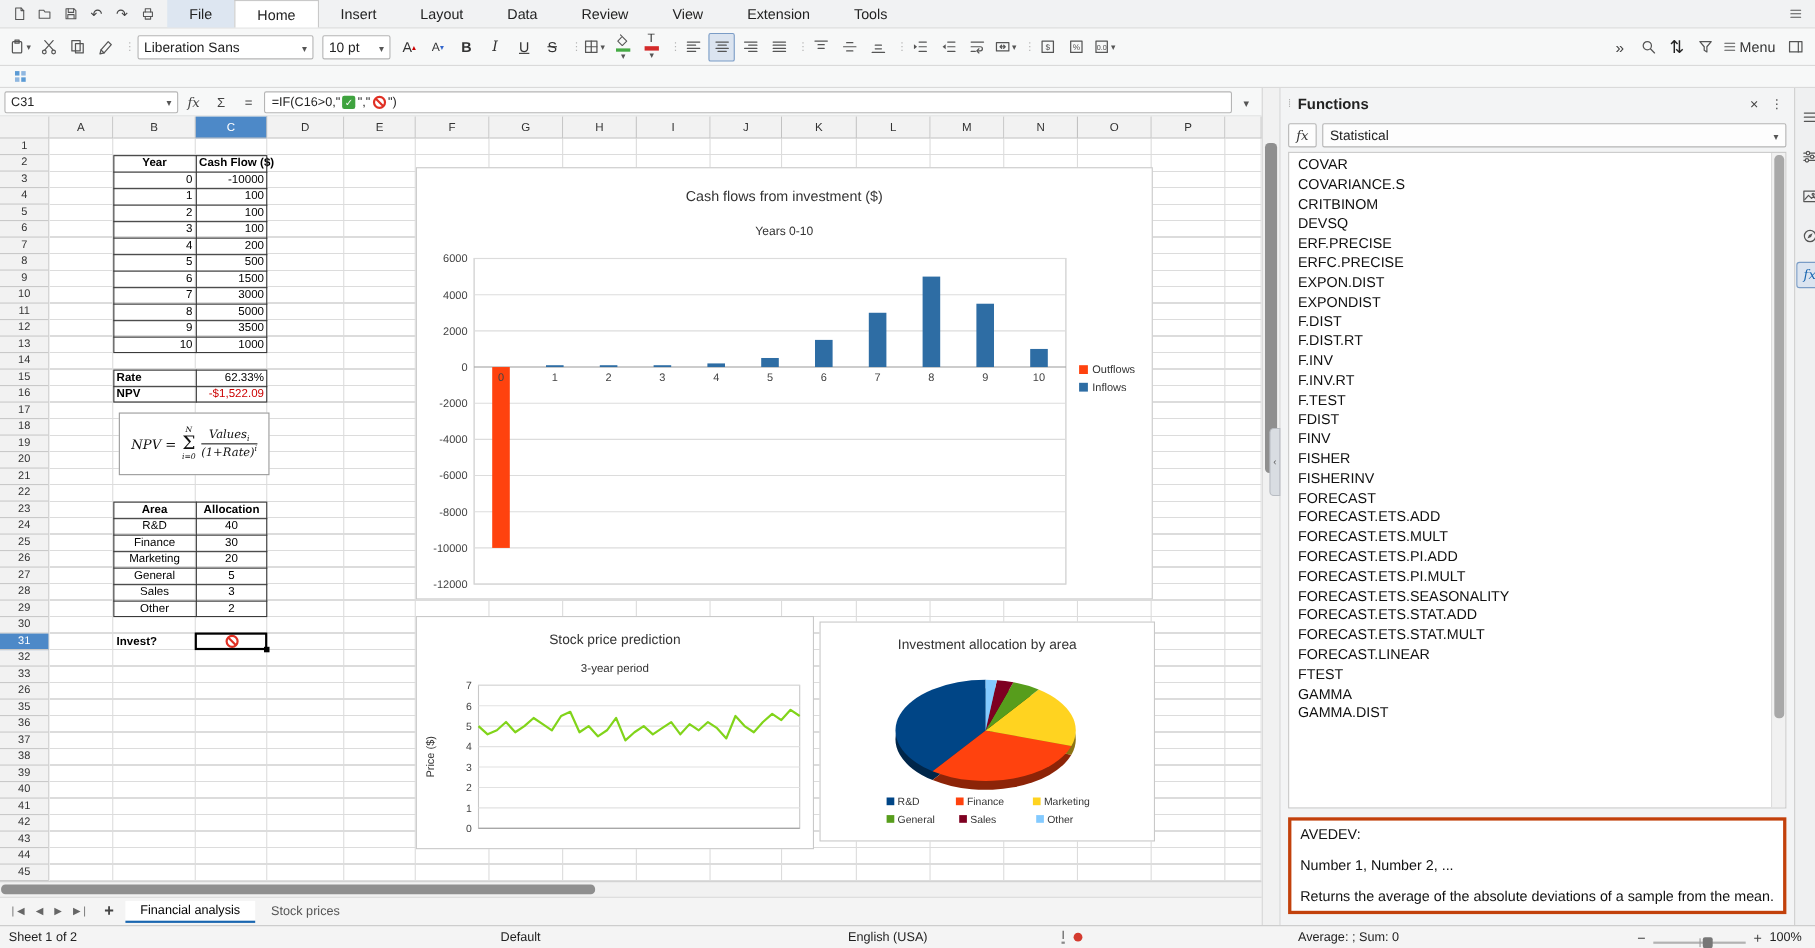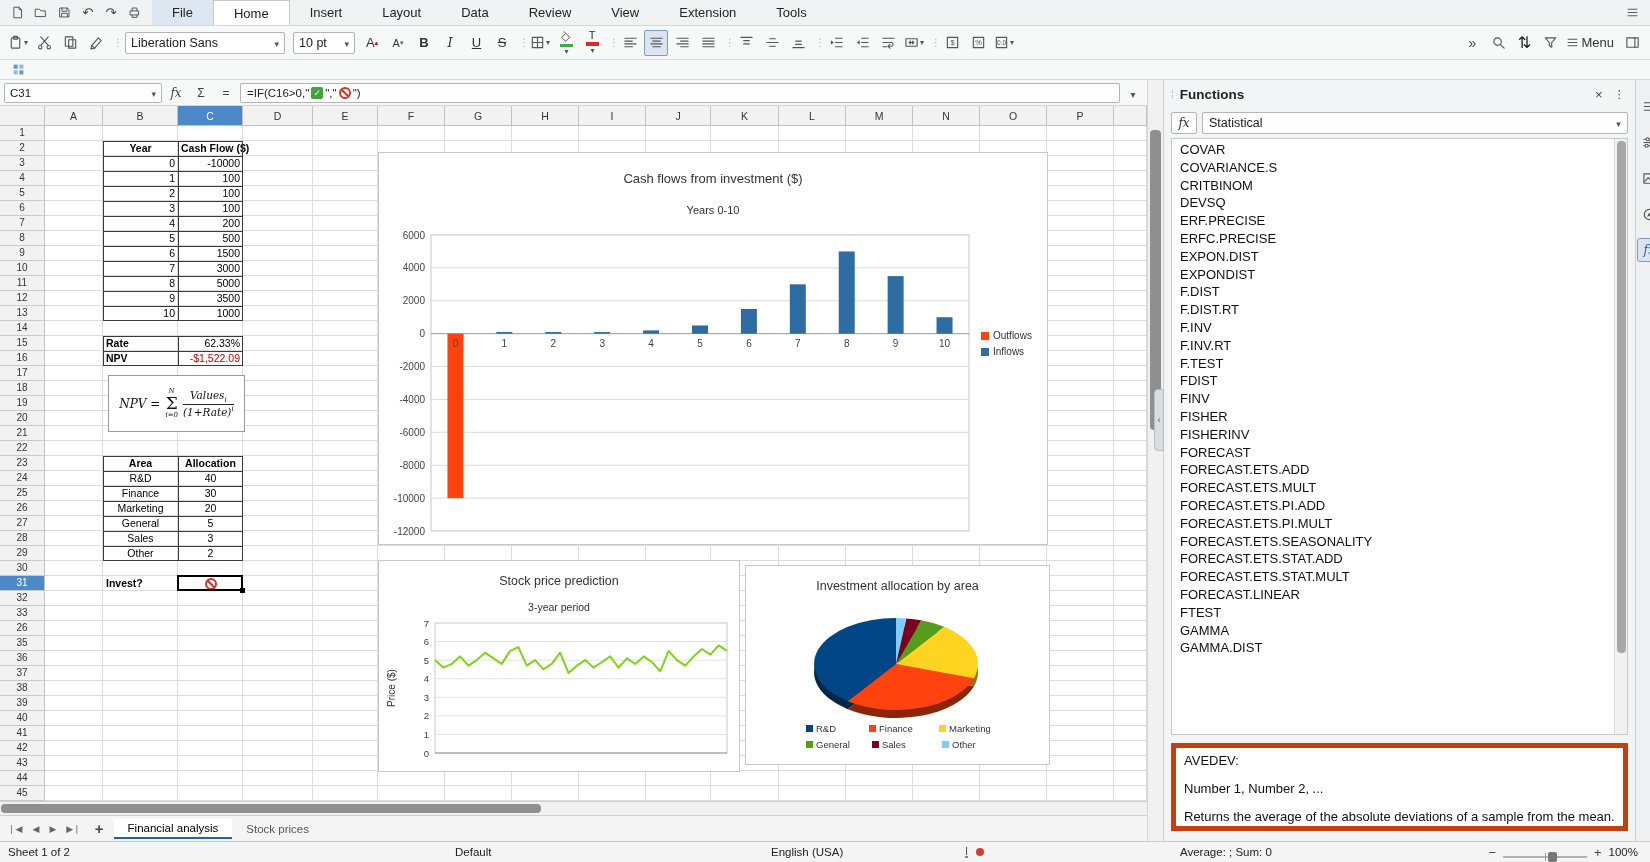--- a/index.html
+++ b/index.html
@@ -131,21 +131,21 @@
   .sb-row{height:30px;display:flex;align-items:center;gap:5px;flex:0 0 auto;}
   .sb-fx{height:22px;width:26px;background:#fdfdfd;border:1px solid #b5b5b5;border-radius:2px;font-style:italic;font-family:"DejaVu Serif",serif;font-size:12px;color:#333;display:flex;align-items:center;justify-content:center;}
   .sb-fx:after{content:"fx";}
   .sb-select{flex:1;height:22px;background:#fdfdfd;border:1px solid #b5b5b5;border-radius:2px;display:flex;align-items:center;justify-content:space-between;padding:0 6px;font-size:12.5px;}
   .sb-select .cc:after{content:"▾";font-size:9px;color:#555;}
   .sb-list-wrap{flex:1;min-height:0;background:#fff;border:1px solid #c8c8c8;position:relative;overflow:hidden;}
   #fn-list{position:absolute;left:0;top:2px;right:14px;bottom:0;overflow:hidden;}
   .fn-item{height:17.8px;line-height:17.8px;padding-left:8px;font-size:13px;color:#111;white-space:nowrap;}
   .sb-scroll{position:absolute;right:0;top:0;bottom:0;width:13px;background:#f1f1f1;border-left:1px solid #ddd;}
   .sb-thumb{position:absolute;left:2px;top:2px;width:9px;height:86%;background:#a8a8a8;border-radius:4px;}
-  .sb-desc{height:88px;background:#fff;border:5px solid #c2410c;margin:8px 0 10px 0;padding:5px 8px;overflow:hidden;flex:0 0 auto;}
+  .sb-desc{height:88px;background:#fff;border:3px solid #c2410c;margin:8px 0 10px 0;padding:5px 8px;overflow:hidden;flex:0 0 auto;}
   .sb-desc div{font-size:13px;color:#111;white-space:nowrap;overflow:hidden;margin-bottom:13px;}
 
   .tabstrip{width:28px;flex:0 0 auto;background:#eff0f1;border-left:1px solid #cfcfcf;display:flex;flex-direction:column;align-items:center;padding-top:14px;gap:12px;}
   .ts-icon{width:24px;height:24px;display:flex;align-items:center;justify-content:center;border-radius:3px;}
   .ts-icon.active{background:#dbe4f0;border:1px solid #7a9cc6;}
   .ts-fx:after{content:"fx";font-style:italic;font-family:"DejaVu Serif",serif;font-size:12px;color:#1a66b0;}
 
   
   .statusbar{height:21px;background:#f4f4f4;border-top:1px solid #c9c9c9;position:relative;flex:0 0 auto;font-size:11.5px;color:#222;}
   .sb-item{position:absolute;top:0;height:100%;display:flex;align-items:center;gap:8px;}

